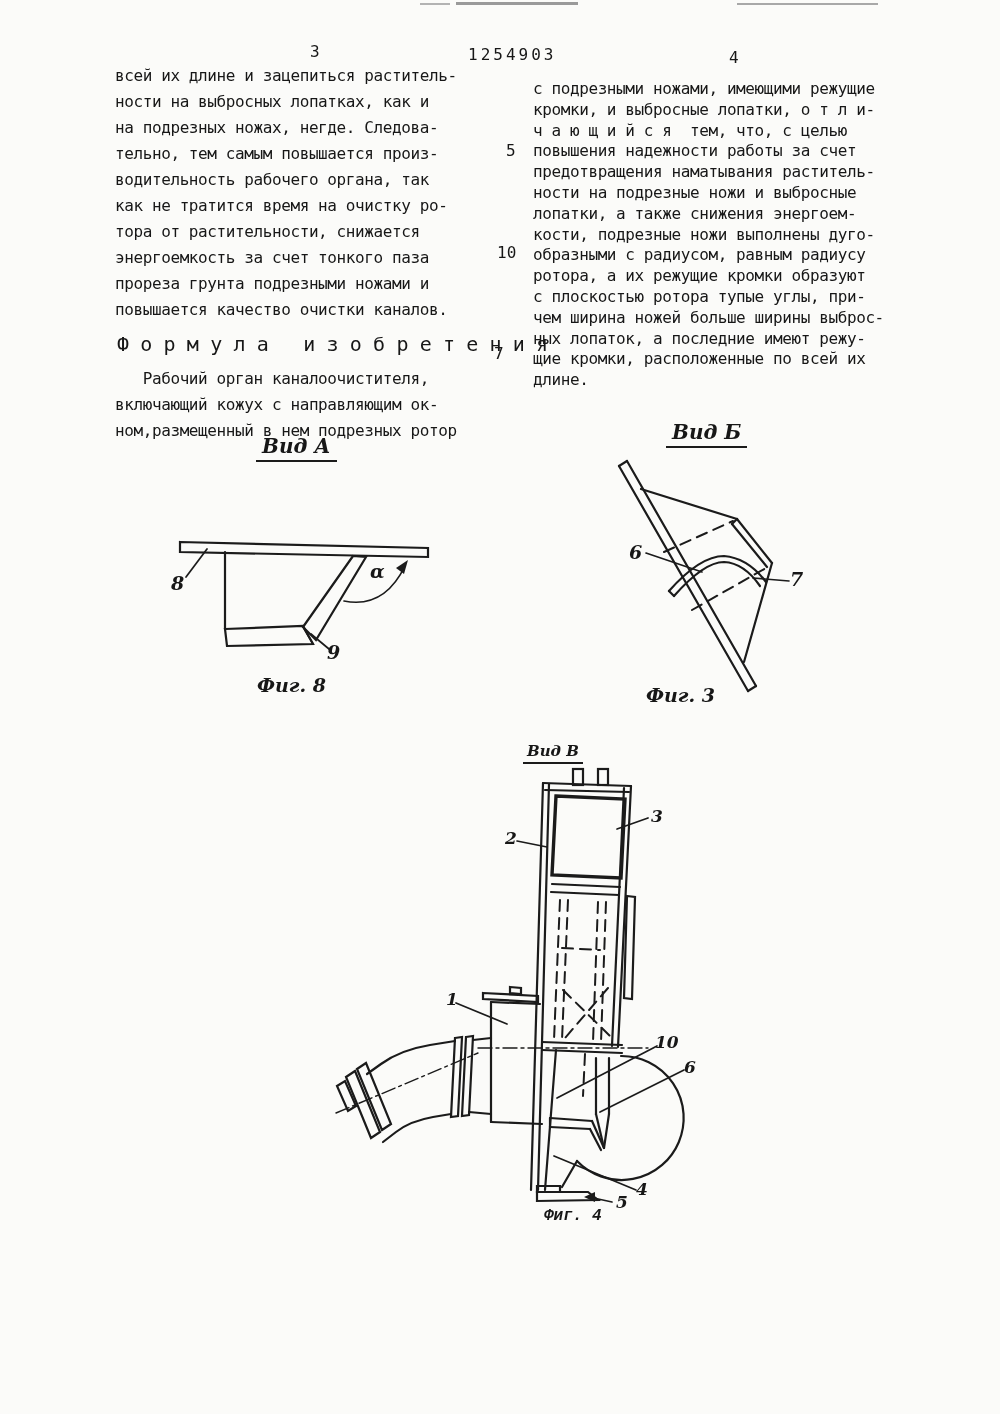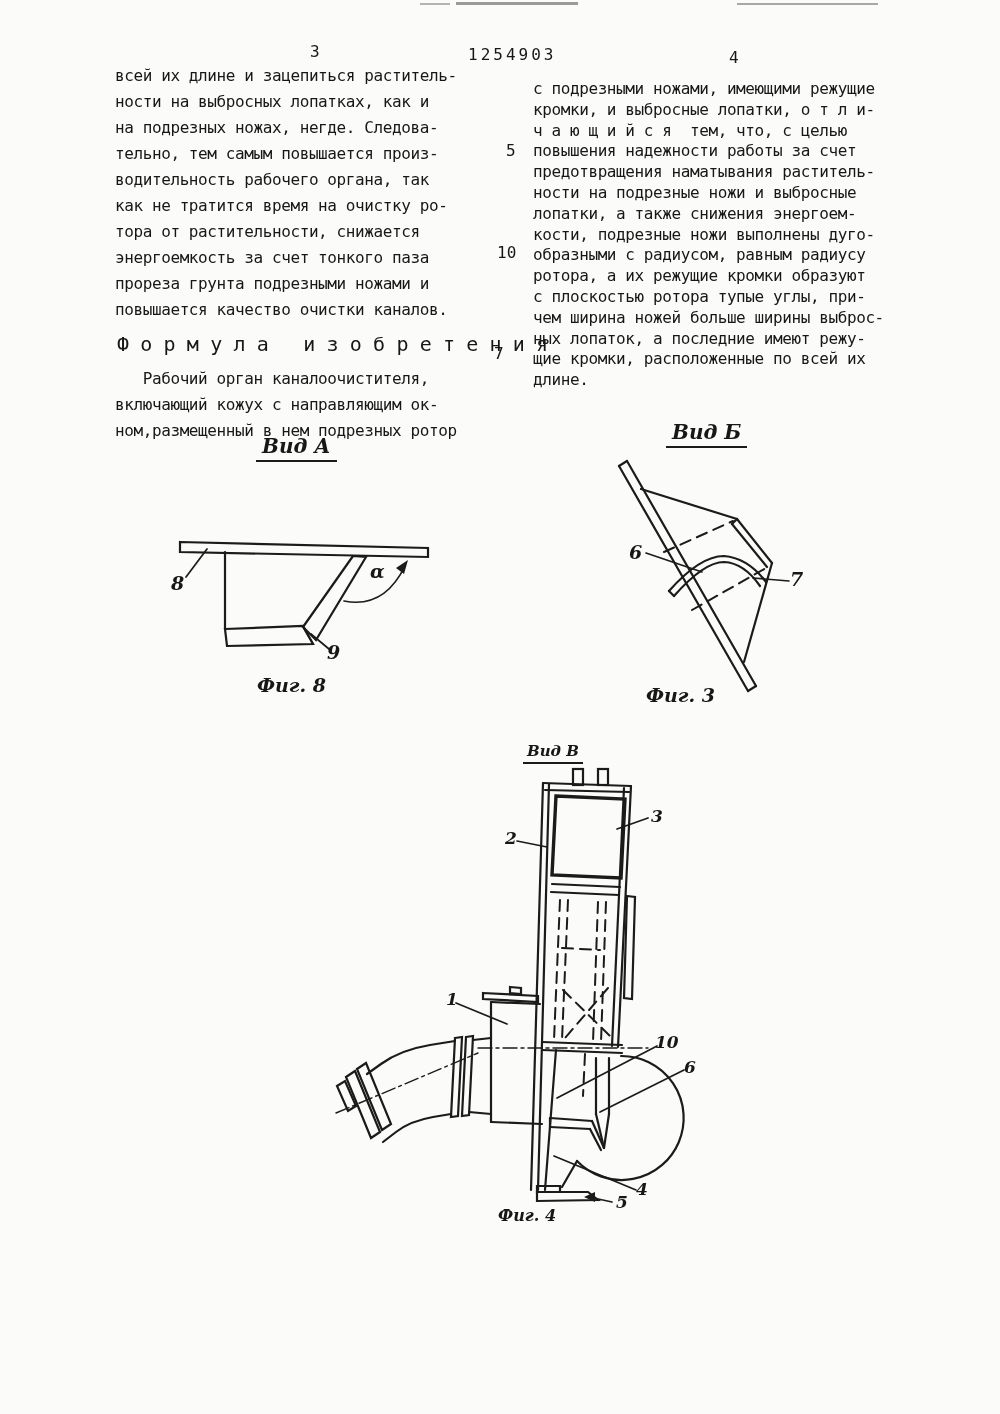--- a/index.html
+++ b/index.html
@@ -222,15 +222,15 @@
     <polygon class="fill" points="584,1197 595,1192 595,1202"></polygon>
   </svg>
   <span class="fig-label view-title small" style="left:497px;top:744px;margin-left:26px;">Вид В</span>
   <span class="fig-label part-num small" style="left:505px;top:830px;">2</span>
   <span class="fig-label part-num small" style="left:651px;top:808px;">3</span>
   <span class="fig-label part-num small" style="left:446px;top:991px;">1</span>
   <span class="fig-label part-num small" style="left:655px;top:1034px;">10</span>
   <span class="fig-label part-num small" style="left:684px;top:1059px;">6</span>
   <span class="fig-label part-num small" style="left:636px;top:1181px;">4</span>
   <span class="fig-label part-num small" style="left:616px;top:1194px;">5</span>
-  <span class="fig-label fig-caption small" style="left:498px;top:1208px;">Фиг. 4</span>
+  <span class="fig-label fig-caption small" style="left:544px;top:1208px;font-family:Liberation Mono, monospace;">Фиг. 4</span>
 
 </div>
 
 </body></html>

